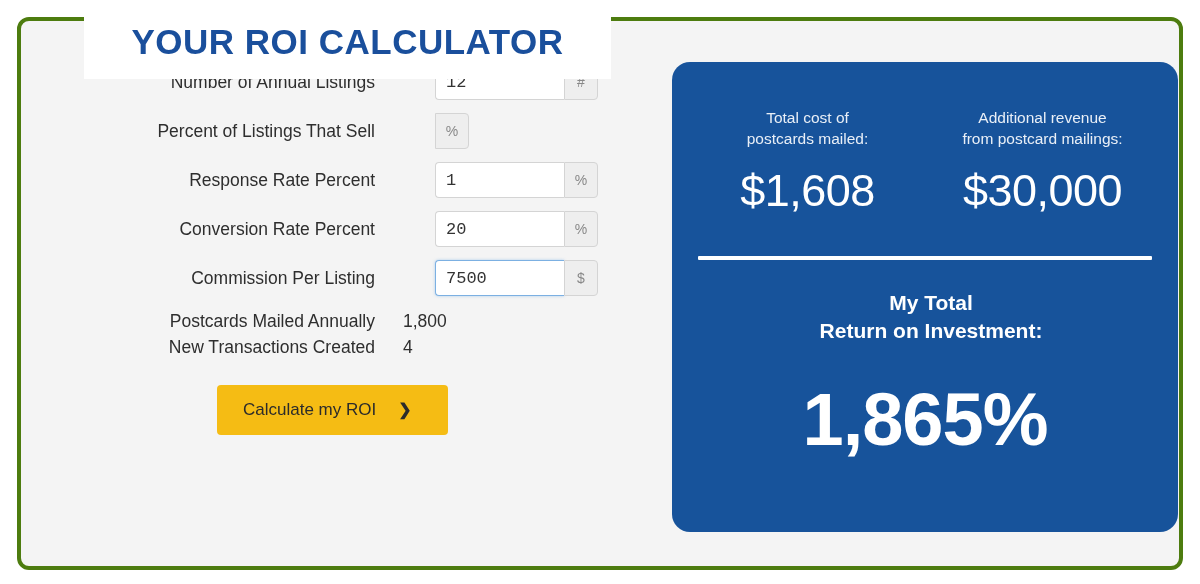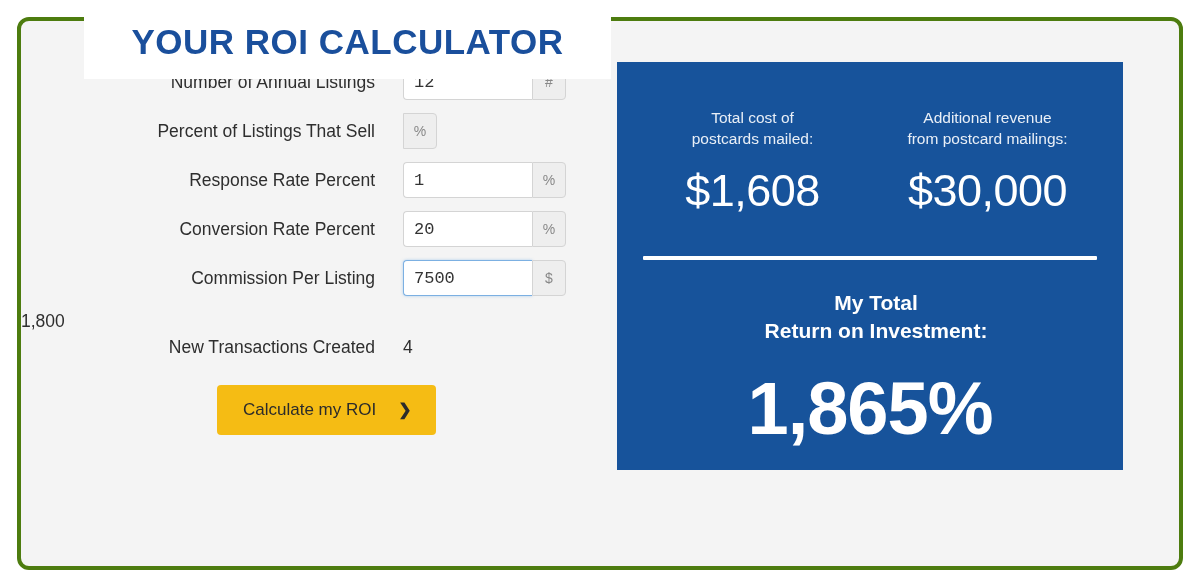--- a/index.html
+++ b/index.html
@@ -61,20 +61,21 @@
     top: 43px;
     width: 610px;
   }
 
   .field-row {
     display: flex;
     align-items: center;
     justify-content: flex-start;
     margin-bottom: 13px;
     height: 36px;
+    gap: 32px;
   }
   .field-label {
     width: 382px;
     text-align: right;
     padding-right: 28px;
     font-size: 17.5px;
     color: #2e2e2e;
     white-space: nowrap;
   }
   .input-group {
@@ -144,42 +145,42 @@
     margin-top: 24px;
     padding-left: 196px;
   }
   .cta-button {
     display: inline-flex;
     align-items: center;
     gap: 22px;
     background: #f5bc14;
     border: none;
     border-radius: 4px;
-    padding: 15px 24px 15px 26px;
+    padding: 15px 36px 15px 26px;
     font-family: "Liberation Sans", sans-serif;
     font-size: 17px;
     color: #2b2b2b;
     cursor: pointer;
   }
   .cta-chevron {
     font-size: 16px;
     font-weight: bold;
     line-height: 1;
     color: #2b2b2b;
   }
 
   
   .results-panel {
     position: absolute;
-    left: 596px;
+    left: 651px;
     top: 41px;
     width: 506px;
-    height: 408px;
+    height: 470px;
     background: #17539b;
-    border-radius: 0;
+    border-radius: 18px;
     color: #ffffff;
   }
   .results-top {
     display: flex;
     padding: 46px 18px 0 18px;
   }
   .result-cell {
     flex: 1 1 50%;
     text-align: center;
   }
@@ -210,21 +211,21 @@
     margin-top: 29px;
     color: #ffffff;
     white-space: pre-line;
     padding-left: 12px;
   }
   .roi-value {
     text-align: center;
     font-size: 74px;
     font-weight: bold;
     line-height: 1;
-    margin-top: 28px;
+    margin-top: 39px;
     color: #ffffff;
     letter-spacing: -1px;
   }
 </style>
 </head>
 <body>
 
 <div id="root">
 
   <div class="calc-card">
@@ -269,20 +270,21 @@
       <div class="field-row">
         <div class="field-label">Commission Per Listing</div>
         <div class="input-group">
           <input class="text-input focused" type="text" autofocus="" value="7500" style="">
           <div class="input-addon">$</div>
         </div>
       </div>
 
       <div class="computed-block">
         <div class="computed-row">
+          <div class="computed-label">Postcards Mailed Annually</div>
           <div class="computed-value">1,800</div>
         </div>
         <div class="computed-row">
           <div class="computed-label">New Transactions Created</div>
           <div class="computed-value">4</div>
         </div>
       </div>
 
       <div class="cta-wrap">
         <button class="cta-button">

